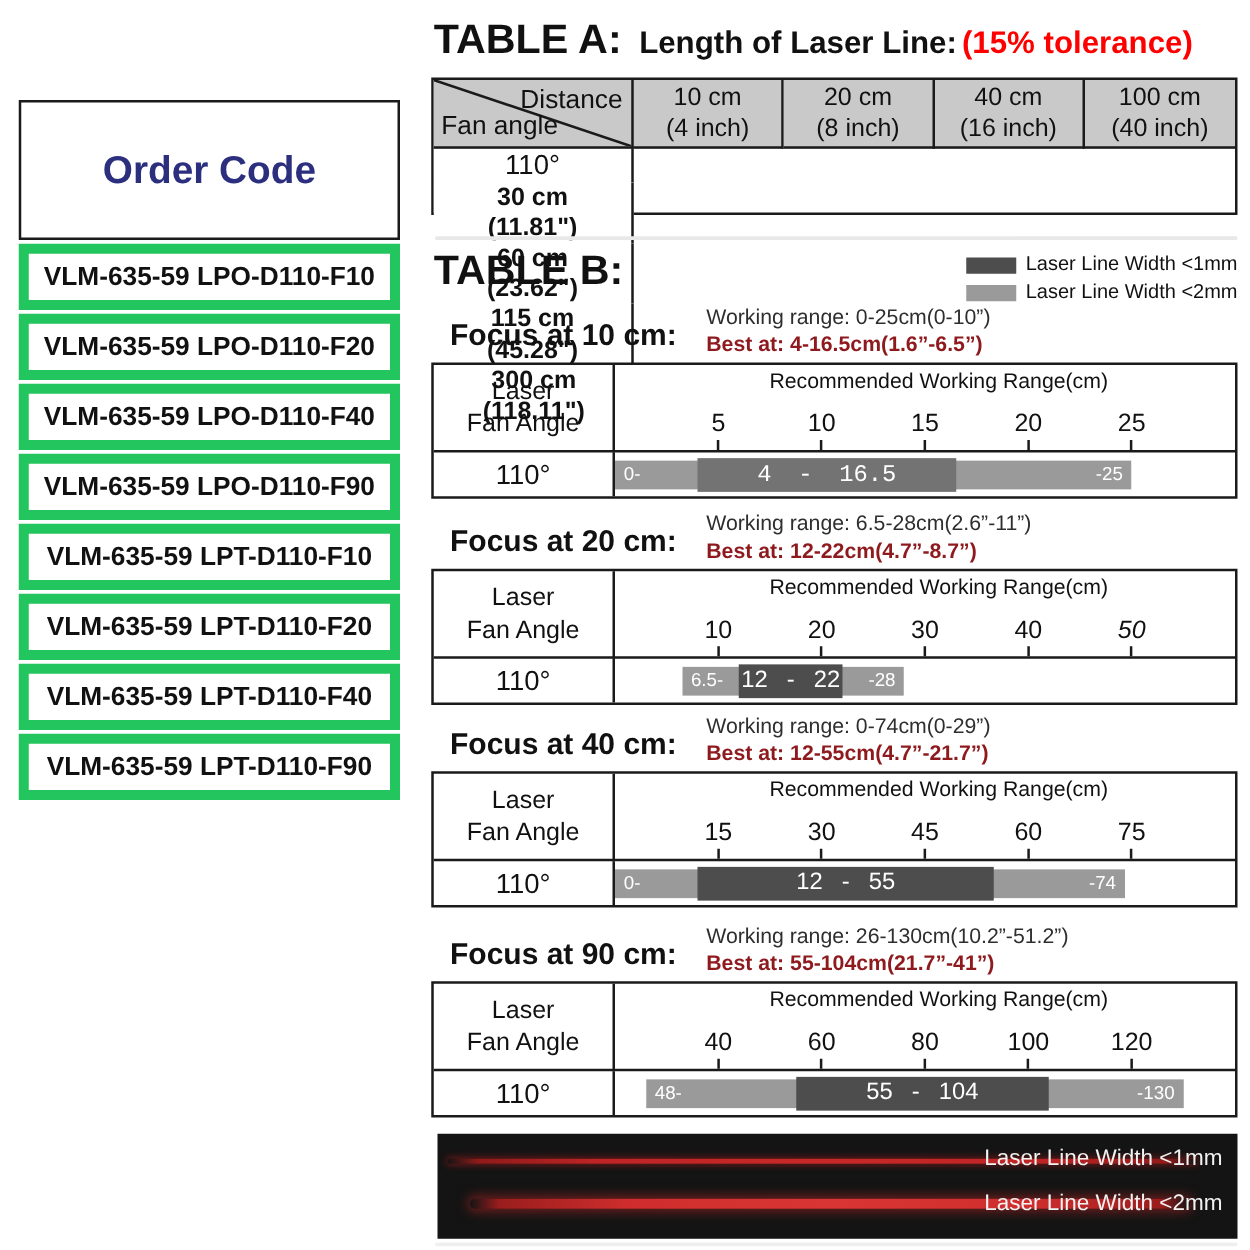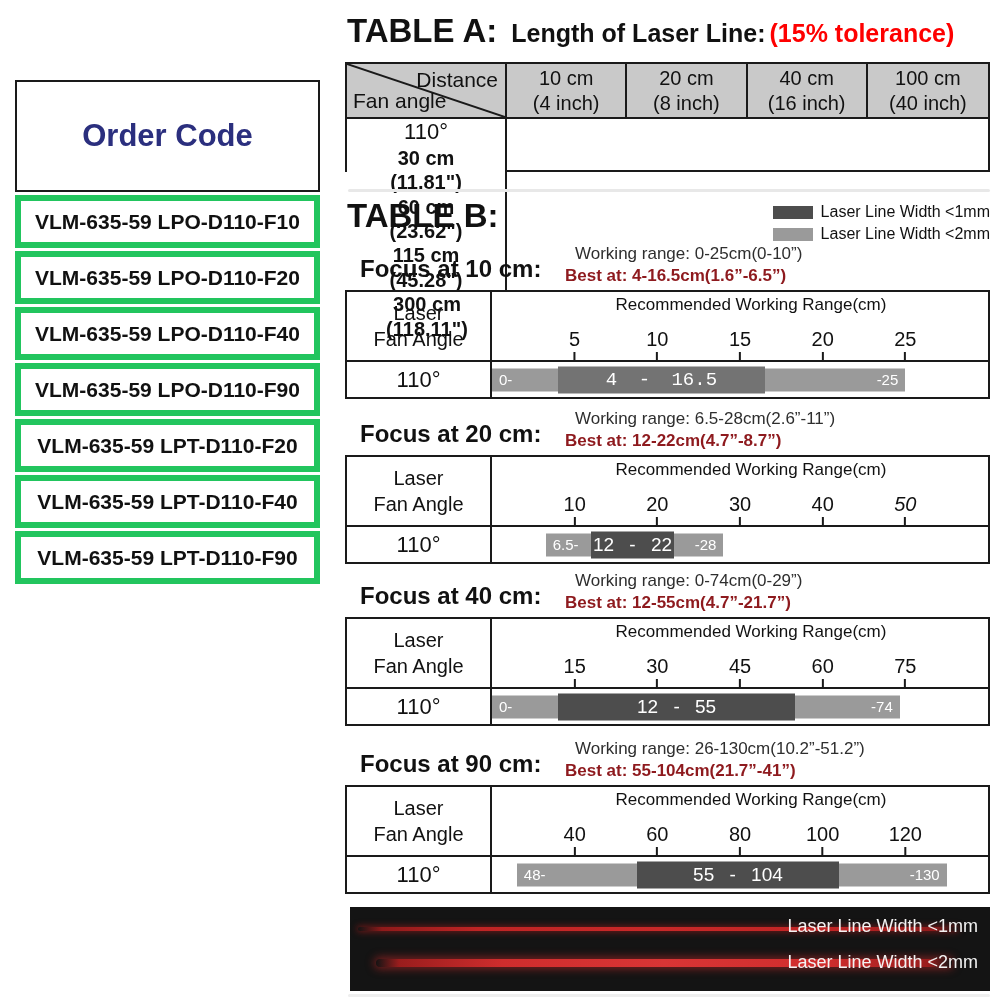--- a/index.html
+++ b/index.html
@@ -3,21 +3,21 @@
 <meta charset="utf-8">
 <style>
   html,body{margin:0;padding:0;background:#fff;}
   .page{position:relative;width:1000px;height:1000px;background:#fff;overflow:hidden;
         font-family:"Liberation Sans", sans-serif;color:#111;}
 
   
   .oc-table{position:absolute;left:15px;top:80px;width:305px;}
   .oc-header{box-sizing:border-box;height:112px;border:2px solid #1a1a1a;display:flex;
              align-items:center;justify-content:center;font-size:31px;font-weight:bold;color:#2b2f7e;}
-  .oc-row{box-sizing:border-box;height:53px;margin-top:3px;border:6px solid #22c55e;display:flex;
+  .oc-row{box-sizing:border-box;height:53px;margin-top:3px;border:8px solid #22c55e;display:flex;
           align-items:center;justify-content:center;font-size:21px;font-weight:bold;color:#111;
           white-space:nowrap;}
 
   
   .ta-title{position:absolute;left:347px;top:12px;display:flex;align-items:baseline;white-space:nowrap;}
   .ta-t1{font-size:33px;font-weight:bold;margin-right:14px;}
   .ta-t2{font-size:25px;font-weight:bold;margin-right:4px;}
   .ta-t3{font-size:25px;font-weight:bold;color:#fe0000;}
 
   
@@ -46,21 +46,21 @@
   .legend{position:absolute;right:10px;top:203px;}
   .legend-item{display:flex;align-items:center;margin-bottom:4px;justify-content:flex-end;}
   .swatch{width:40px;height:13px;display:inline-block;}
   .legend-label{margin-left:8px;font-size:16px;}
 
   
   .fsec{position:absolute;left:345px;width:645px;height:156px;}
   .fsec-0{top:244px;} .fsec-1{top:409px;} .fsec-2{top:571px;} .fsec-3{top:739px;}
   .fhead{position:absolute;left:15px;top:11px;font-size:24px;font-weight:bold;white-space:nowrap;}
   .finfo{position:absolute;left:220px;top:0;white-space:nowrap;}
-  .wr{font-size:17px;color:#2e2e2e;margin-left:10px;}
+  .wr{font-size:17px;color:#2e2e2e;}
   .ba{font-size:17px;font-weight:bold;color:#8e1a1e;margin-top:2px;}
 
   .ftbl{position:absolute;left:0;top:46px;width:645px;height:109px;box-sizing:border-box;
         border:2px solid #1a1a1a;display:grid;grid-template-columns:145px 1fr;grid-template-rows:70px 1fr;}
   .ft-fan{box-sizing:border-box;border-right:2px solid #1a1a1a;border-bottom:2px solid #1a1a1a;
           display:flex;flex-direction:column;align-items:center;justify-content:center;
           font-size:20px;line-height:1.3;}
   .ft-axis{box-sizing:border-box;border-bottom:2px solid #1a1a1a;position:relative;}
   .axis-title{text-align:center;font-size:17px;margin-top:3px;padding-left:22px;}
   .ticks{position:absolute;inset:0;}
@@ -95,20 +95,21 @@
 
 <div class="page">
 
   <div class="oc-table">
     <div class="oc-header">Order Code</div>
     <div>
         <div class="oc-row">VLM-635-59 LPO-D110-F10</div>
         <div class="oc-row">VLM-635-59 LPO-D110-F20</div>
         <div class="oc-row">VLM-635-59 LPO-D110-F40</div>
         <div class="oc-row">VLM-635-59 LPO-D110-F90</div>
+        <div class="oc-row">VLM-635-59 LPT-D110-F10</div>
         <div class="oc-row">VLM-635-59 LPT-D110-F20</div>
         <div class="oc-row">VLM-635-59 LPT-D110-F40</div>
         <div class="oc-row">VLM-635-59 LPT-D110-F90</div>
       </div>
   </div>
 
   <div class="ta-title">
     <span class="ta-t1">TABLE A:</span>
     <span class="ta-t2">Length of Laser Line:</span>
     <span class="ta-t3">(15% tolerance)</span>

